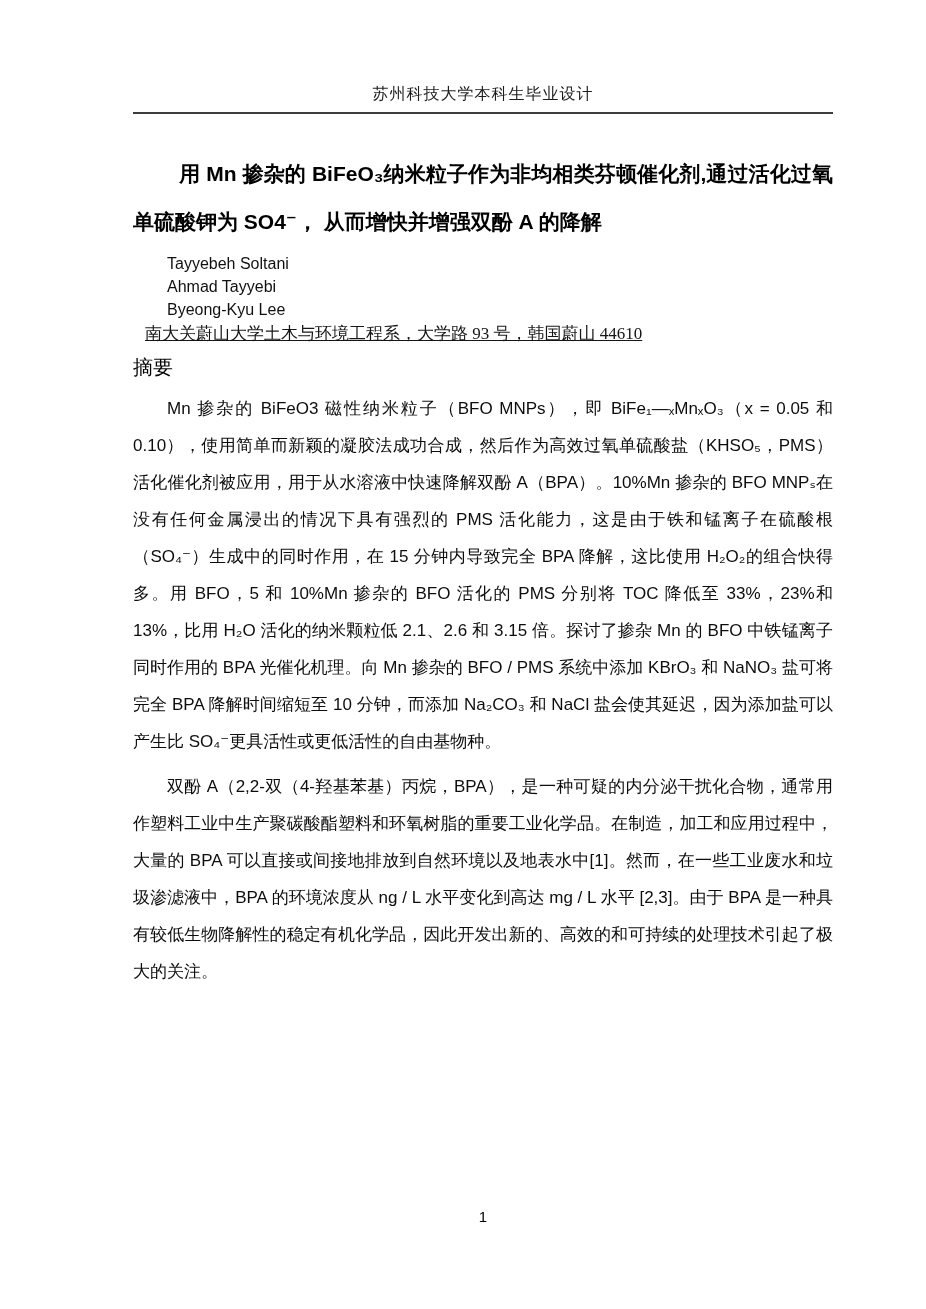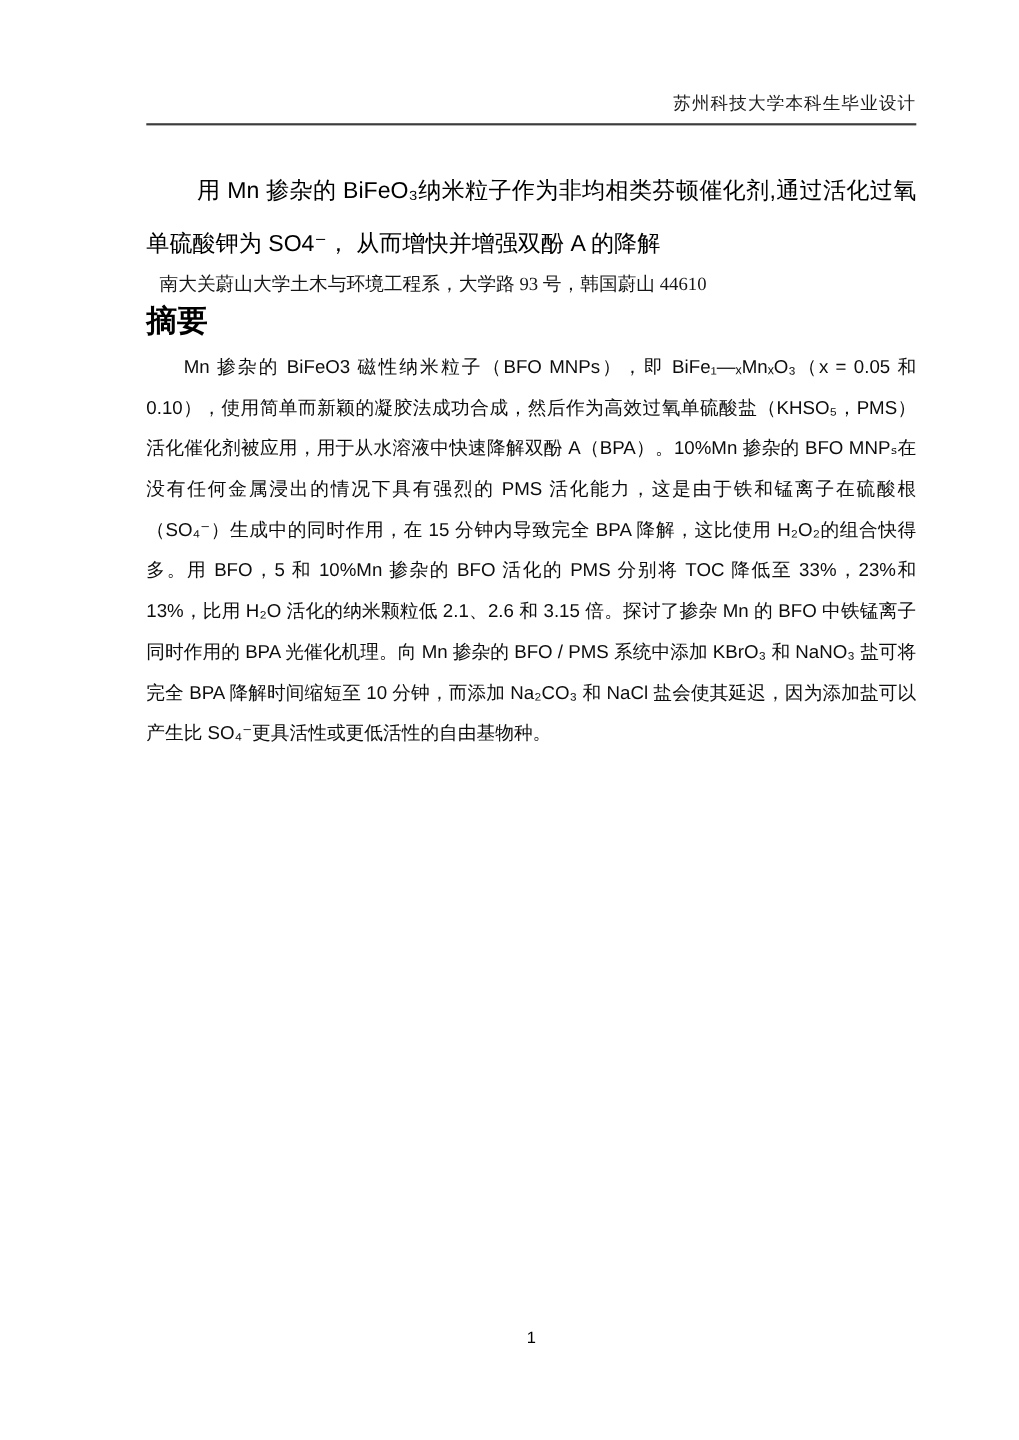--- a/index.html
+++ b/index.html
@@ -19,56 +19,57 @@
     height: 1309px;
     padding: 84px 93px 0 133px;
     position: relative;
   }
   
   .doc-header {
     border-bottom: 2px solid #3d3d3d;
     padding-bottom: 7px;
   }
   .doc-header .header-text {
-    text-align: right;
+    text-align: center;
     font-family: "Liberation Serif", "DejaVu Serif", serif;
     font-size: 16px;
     letter-spacing: 1px;
     color: #1c1c1c;
   }
   
   .paper-title {
     margin-top: 36px;
     font-size: 21px;
-    font-weight: normal;
+    font-weight: bold;
     line-height: 48px;
     text-indent: 2.2em;
     color: #000;
     text-align: justify;
   }
   
   .authors {
     margin-top: 6px;
     padding-left: 34px;
     font-size: 16px;
     line-height: 23px;
     color: #111;
   }
   .affiliation {
     margin-top: 1px;
     padding-left: 12px;
     font-family: "Liberation Serif", "DejaVu Serif", serif;
     font-size: 17px;
     line-height: 23px;
     color: #161616;
+    text-decoration: underline;
   }
   
   .section-heading {
-    font-size: 28px;
-    font-weight: bold;
+    font-size: 20px;
+    font-weight: normal;
     color: #000;
     line-height: 28px;
   }
   .abstract-heading { margin-top: 8px; }
   .intro-heading   { margin-top: 10px; }
   
   .body-para {
     font-size: 17px;
     line-height: 37px;
     text-align: justify;
@@ -93,25 +94,31 @@
 <body>
 
 <div class="page">
 
   <div class="doc-header">
     <div class="header-text">苏州科技大学本科生毕业设计</div>
   </div>
 
   <h1 class="paper-title">用 Mn 掺杂的 BiFeO₃纳米粒子作为非均相类芬顿催化剂,通过活化过氧单硫酸钾为 SO4⁻， 从而增快并增强双酚 A 的降解</h1>
 
+  <div class="authors">
+    <div>Tayyebeh Soltani</div>
+    <div>Ahmad Tayyebi</div>
+    <div>Byeong-Kyu Lee</div>
+  </div>
 
   <div class="affiliation">南大关蔚山大学土木与环境工程系，大学路 93 号，韩国蔚山 44610</div>
 
   <h2 class="section-heading abstract-heading">摘要</h2>
 
   <p class="body-para abstract-body">Mn 掺杂的 BiFeO3 磁性纳米粒子（BFO MNPs），即 BiFe₁—ₓMnₓO₃（x = 0.05 和 0.10），使用简单而新颖的凝胶法成功合成，然后作为高效过氧单硫酸盐（KHSO₅，PMS）活化催化剂被应用，用于从水溶液中快速降解双酚 A（BPA）。10%Mn 掺杂的 BFO MNPₛ在没有任何金属浸出的情况下具有强烈的 PMS 活化能力，这是由于铁和锰离子在硫酸根（SO₄⁻）生成中的同时作用，在 15 分钟内导致完全 BPA 降解，这比使用 H₂O₂的组合快得多。用 BFO，5 和 10%Mn 掺杂的 BFO 活化的 PMS 分别将 TOC 降低至 33%，23%和 13%，比用 H₂O 活化的纳米颗粒低 2.1、2.6 和 3.15 倍。探讨了掺杂 Mn 的 BFO 中铁锰离子同时作用的 BPA 光催化机理。向 Mn 掺杂的 BFO / PMS 系统中添加 KBrO₃ 和 NaNO₃ 盐可将完全 BPA 降解时间缩短至 10 分钟，而添加 Na₂CO₃ 和 NaCl 盐会使其延迟，因为添加盐可以产生比 SO₄⁻更具活性或更低活性的自由基物种。</p>
 
 
+  <p class="body-para intro-para">双酚 A（2,2-双（4-羟基苯基）丙烷，BPA），是一种可疑的内分泌干扰化合物，通常用作塑料工业中生产聚碳酸酯塑料和环氧树脂的重要工业化学品。在制造，加工和应用过程中，大量的 BPA 可以直接或间接地排放到自然环境以及地表水中[1]。然而，在一些工业废水和垃圾渗滤液中，BPA 的环境浓度从 ng / L 水平变化到高达 mg / L 水平 [2,3]。由于 BPA 是一种具有较低生物降解性的稳定有机化学品，因此开发出新的、高效的和可持续的处理技术引起了极大的关注。</p>
 
 
   <div class="page-footer">1</div>
 
 </div>
 
 </body></html>

